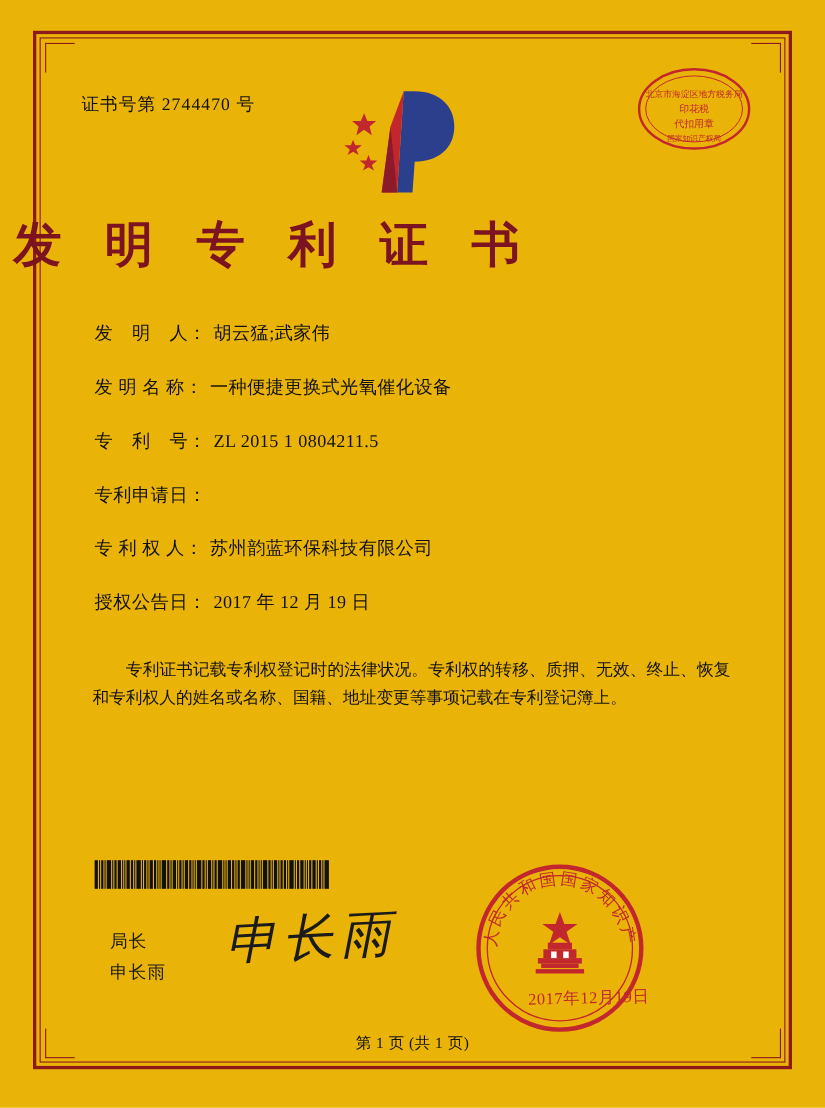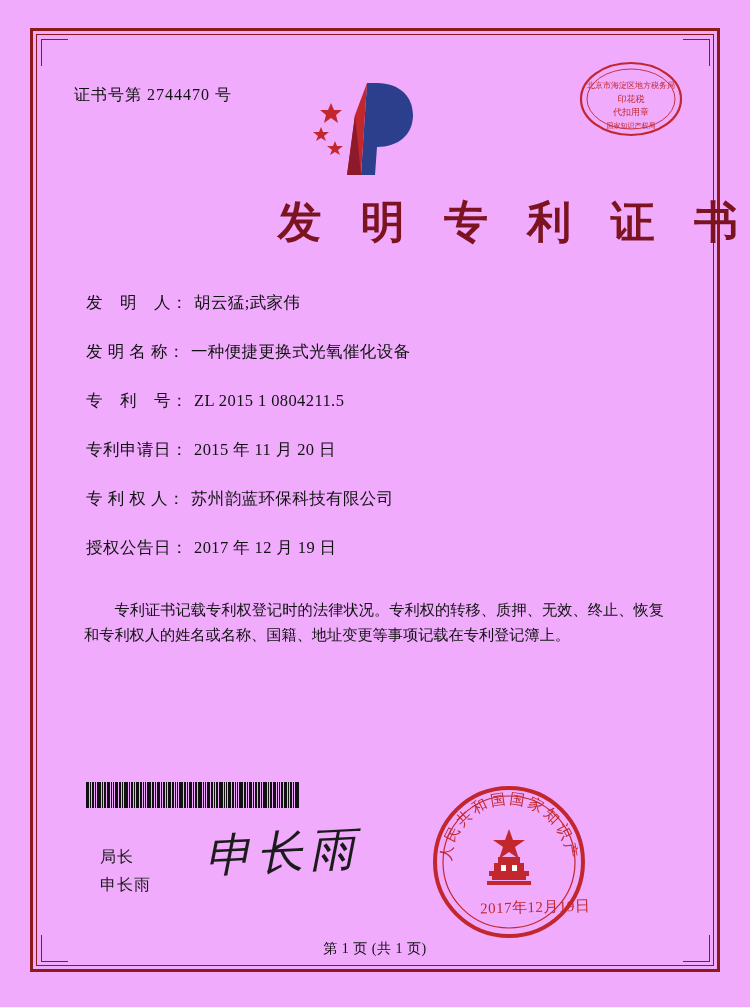--- a/index.html
+++ b/index.html
@@ -15,21 +15,21 @@
     position: relative;
     overflow: hidden;
   }
 
   .certificate {
     position: absolute;
     left: 0;
     top: 0;
     width: 750px;
     height: 1007px;
-    background: #f0abfc;
+    background: #eab308;
   }
 
   
   .border-outer {
     position: absolute;
     left: 30px;
     top: 28px;
     width: 690px;
     height: 944px;
     border: 3px solid #8c1a1a;
@@ -73,21 +73,21 @@
     top: 75px;
     width: 128px;
     height: 110px;
   }
 
   .title {
     position: absolute;
     left: 0;
     top: 193px;
     width: 750px;
-    text-align: right;
+    text-align: left;
     font-size: 44px;
     letter-spacing: 12px;
     font-weight: bold;
     color: #7b1320;
     font-family: "DejaVu Serif", "Liberation Serif", serif;
     text-indent: 12px;
   }
 
   
   .seal-top {
@@ -249,21 +249,20 @@
     <div class="field-row">
       <span class="field-label">发 明 名 称：</span>
       <span class="field-value">一种便捷更换式光氧催化设备</span>
     </div>
     <div class="field-row">
       <span class="field-label">专　利　号：</span>
       <span class="field-value">ZL 2015 1 0804211.5</span>
     </div>
     <div class="field-row">
       <span class="field-label">专利申请日：</span>
-      <span class="field-value">2015 年 11 月 20 日</span>
     </div>
     <div class="field-row">
       <span class="field-label">专 利 权 人：</span>
       <span class="field-value">苏州韵蓝环保科技有限公司</span>
     </div>
     <div class="field-row">
       <span class="field-label">授权公告日：</span>
       <span class="field-value">2017 年 12 月 19 日</span>
     </div>
   </div>

